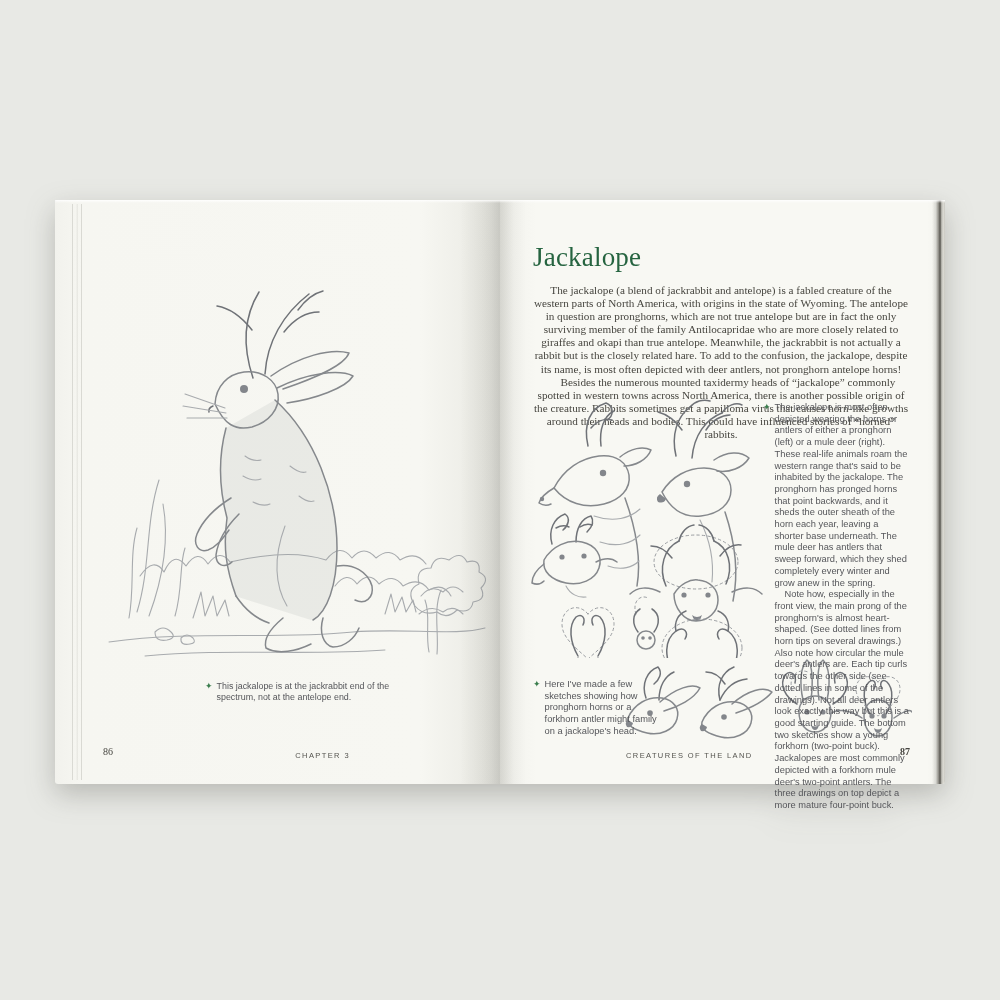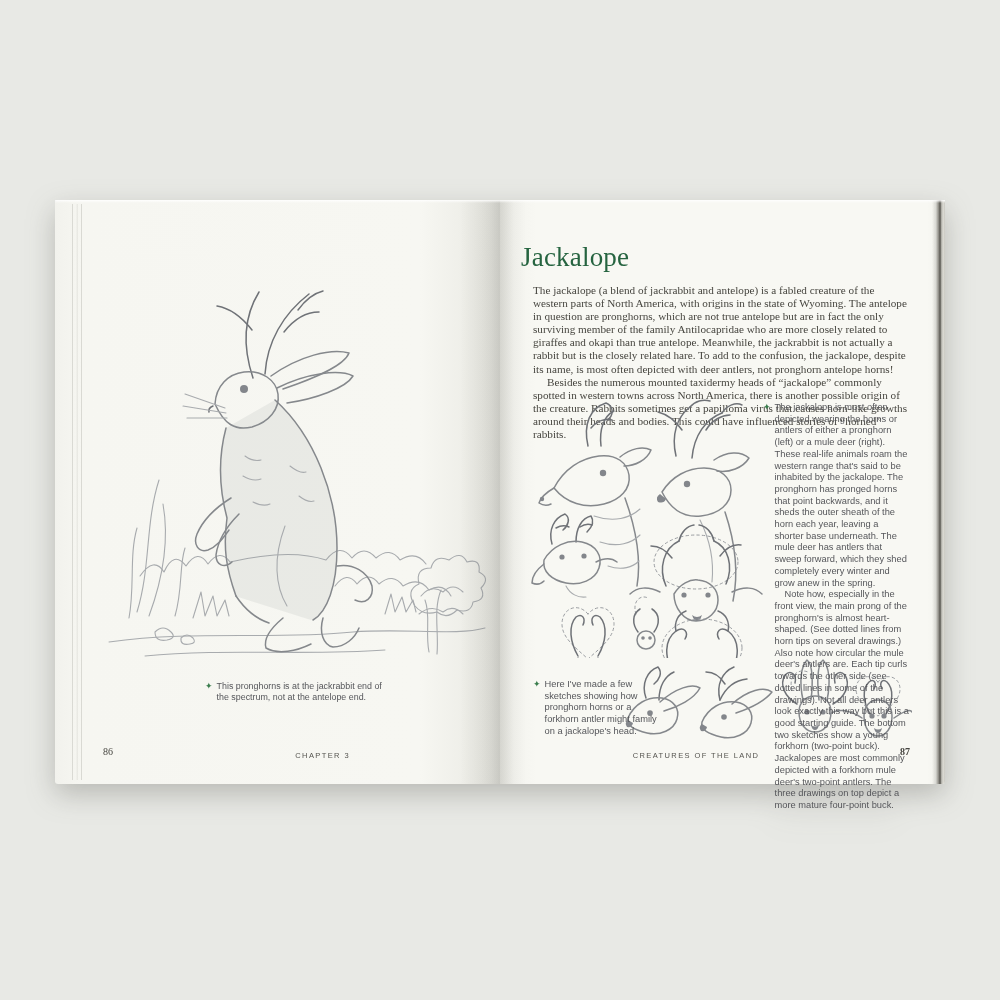--- a/index.html
+++ b/index.html
@@ -47,29 +47,29 @@
     position:absolute; left:445px; top:0; width:26px; height:584px;
     background:linear-gradient(to right, rgba(70,70,62,0.12) 0%, rgba(70,70,62,0.03) 55%, rgba(70,70,62,0) 100%);
   }
   .top-edge-line {
     position:absolute; left:0; top:0; width:890px; height:3px;
     background:linear-gradient(to bottom, rgba(255,255,255,0.9), rgba(0,0,0,0));
   }
 
   
   .rp-title {
-    position:absolute; left:21px; top:42px;
+    position:absolute; left:33px; top:42px;
     font-family:"Liberation Serif", serif;
     font-size:27px; letter-spacing:0.2px;
   }
   .rp-body {
     position:absolute; left:33px; top:84px; width:376px;
     font-family:"Liberation Serif", serif;
     font-size:11.2px; line-height:13.1px; color:#46453f;
-    text-align:left;
+    text-align:center;
   }
   .rp-body p { margin:0; }
   .rp-body p + p { text-indent:14px; }
 
   .note { color:#55565a; font-size:9.3px; line-height:11.7px; }
   .note-flex { display:flex; }
   .note-bullet {
     flex:0 0 auto; margin-right:4px; font-size:9px; line-height:11.7px;
   }
   .note p { margin:0; }
@@ -86,21 +86,21 @@
   .footer-label {
     position:absolute; top:551px;
     font-size:7.5px; letter-spacing:1.4px; color:#55544f;
   }
   .page-num {
     position:absolute; top:546px;
     font-family:"Liberation Serif", serif; font-size:10px; color:#45443f;
   }
   .lp-footer-label { left:175px; width:120px; text-align:right; }
   .lp-page-num { left:48px; }
-  .rp-footer-label { left:116px; width:160px; text-align:center; }
+  .rp-footer-label { left:126px; width:160px; text-align:left; }
   .rp-page-num { left:400px;font-weight:bold; }
 
   
   .sk { position:absolute; }
   .sk path, .sk ellipse, .sk circle, .sk line, .sk polyline {
     fill:none; stroke:#85888c; stroke-width:1.5;
     stroke-linecap:round; stroke-linejoin:round;
   }
   .sk .lt { stroke:#a8abae; stroke-width:1.1; }
   .sk .dk { stroke:#6f7277; }
@@ -171,21 +171,21 @@
         <path d="M198,352 C186,362 178,372 181,382 C193,389 212,385 226,378"></path>
         <path d="M238,352 C234,366 238,379 248,381 C260,381 270,372 274,362"></path>
 
         <path d="M252,300 C268,297 283,306 287,320 C289,332 280,339 270,334"></path>
 
         <path class="lt" d="M160,190 q8,6 16,4 M158,210 q10,6 18,3 M168,236 q10,5 17,2 M205,200 q10,8 16,6 M214,230 q9,7 15,5"></path>
       </svg>
 
       <div class="lp-caption note-flex">
         <span class="note-bullet" style="color: rgb(58, 125, 77);">✦</span>
-        <span>This pronghorns is at the jackrabbit end of the spectrum, not at the antelope end.</span>
+        <span>This jackalope is at the jackrabbit end of the spectrum, not at the antelope end.</span>
       </div>
 
       <div class="page-num lp-page-num">86</div>
       <div class="footer-label lp-footer-label">CHAPTER 3</div>
     </div>
 
     <div class="page page-right">
 
       <h1 class="rp-title" style="margin:0; font-weight:normal; color:#266440;">Jackalope</h1>
 

